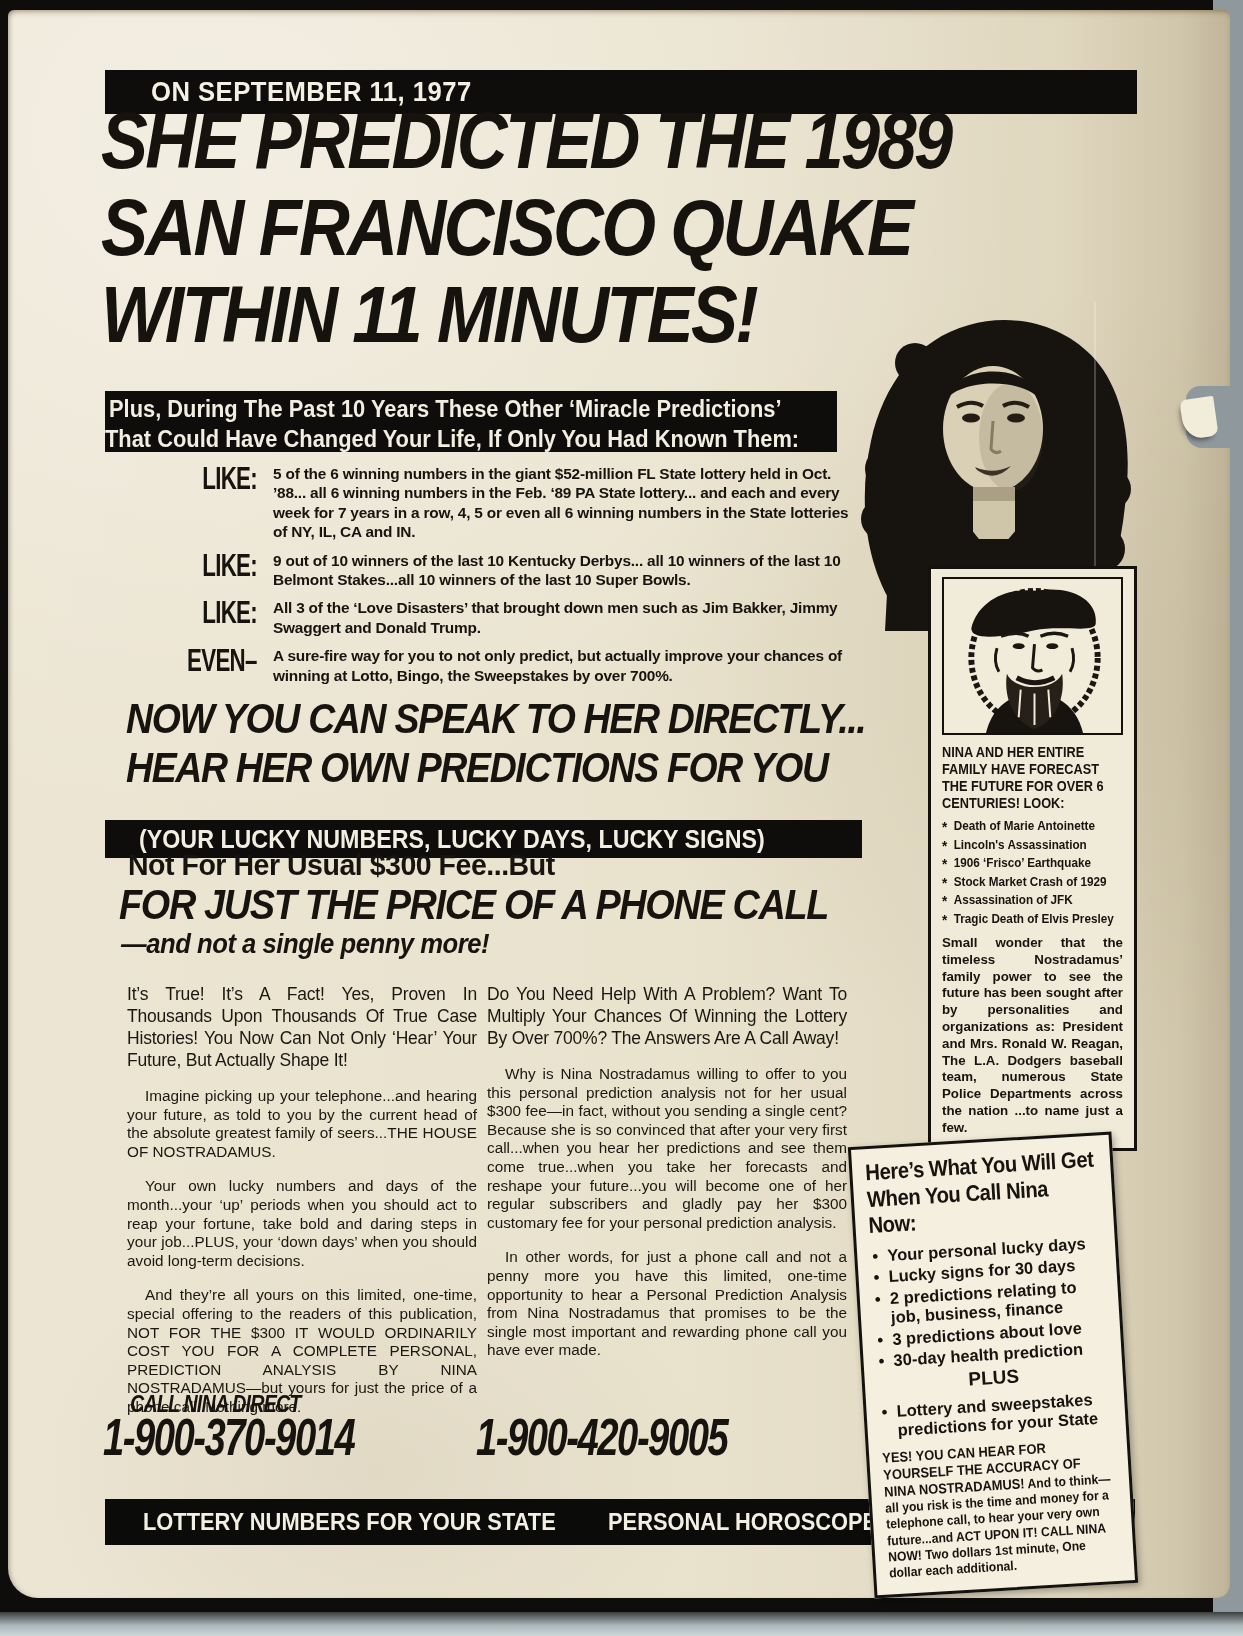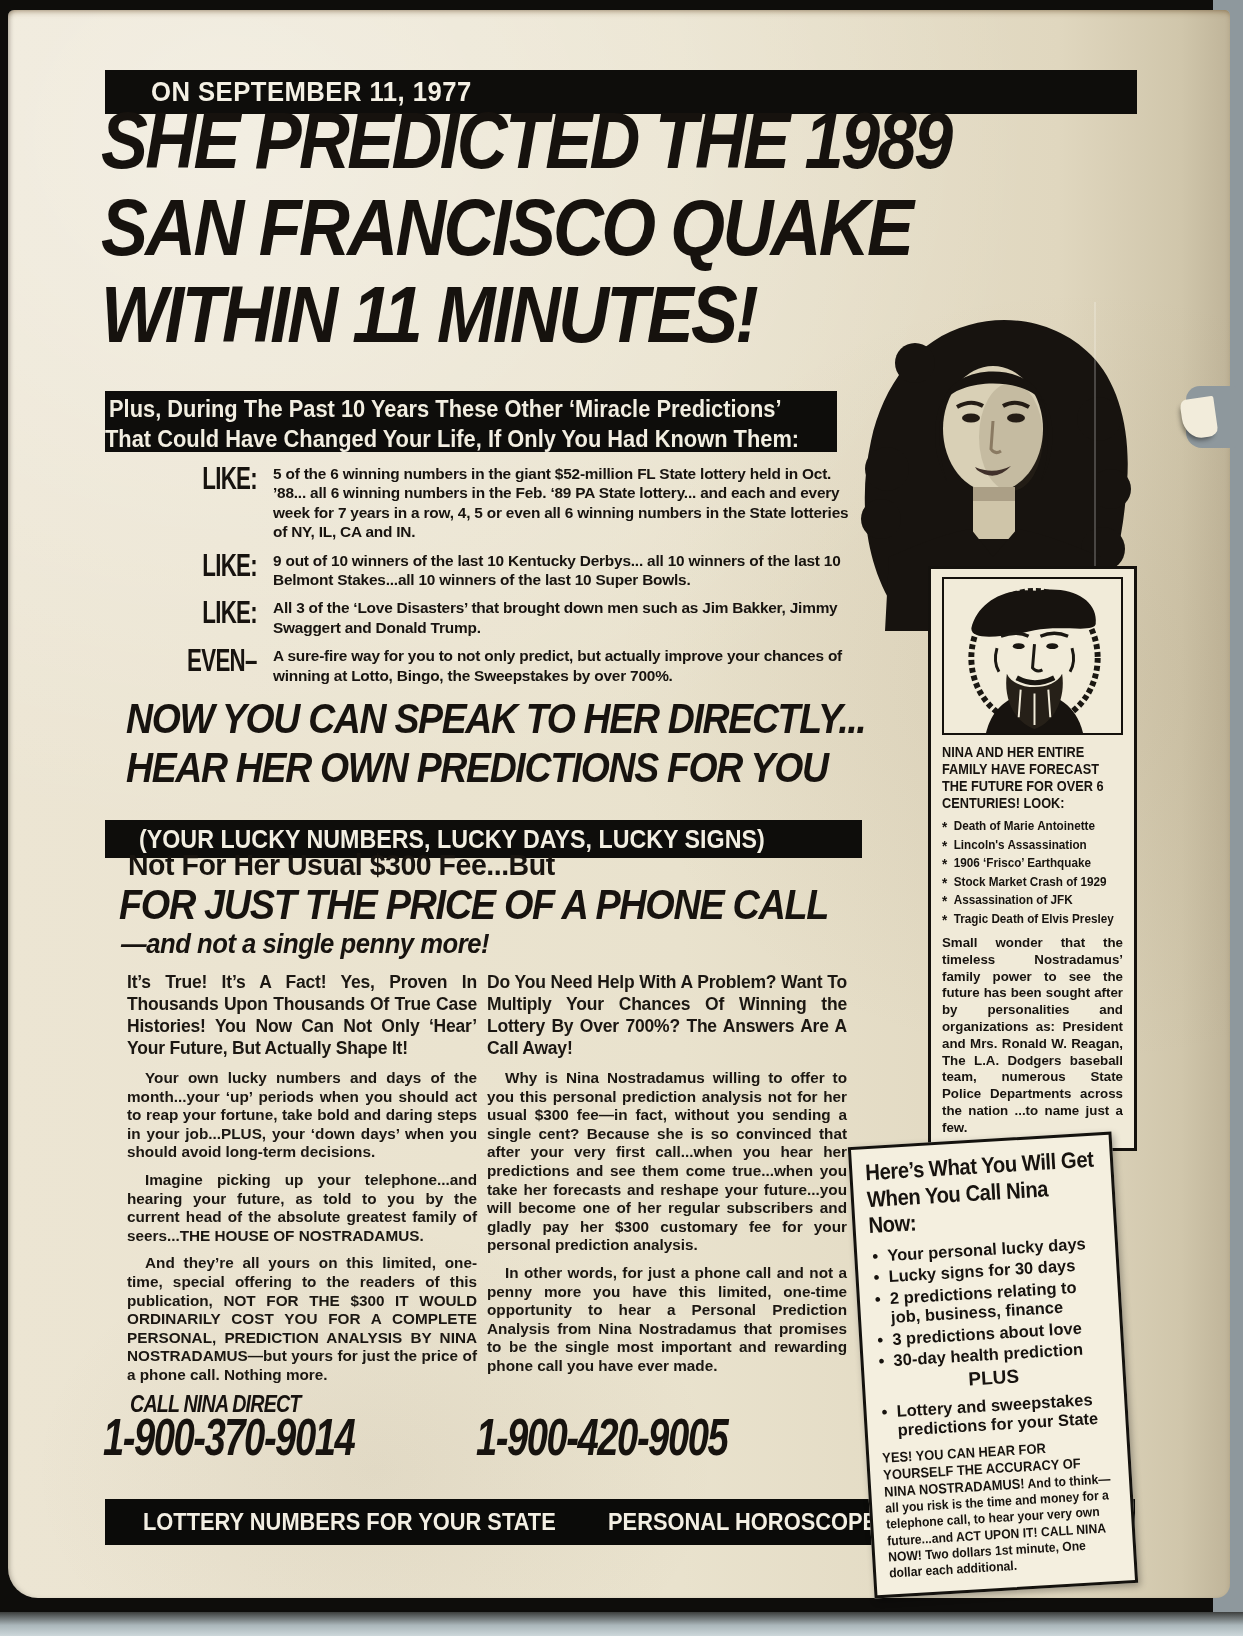--- a/index.html
+++ b/index.html
@@ -60,21 +60,21 @@
     padding-left:34px; box-sizing:border-box;margin-top:18px;}
   .fee-not{position:absolute; left:128px; top:848px; z-index:2; font-weight:700; font-size:30px; letter-spacing:-.5px;}
   .fee-price{position:absolute; left:119px; top:880px; z-index:2; font-weight:700; font-style:italic;
     font-size:43px; letter-spacing:-1.5px;}
   .fee-penny{position:absolute; left:121px; top:929px; z-index:2; font-weight:700; font-style:italic;
     font-size:27px; letter-spacing:-.5px;}
 
   .col{position:absolute; top:967px; z-index:2;}
   .col1{left:127px; width:350px;}
   .col2{left:487px; width:360px;}
-  .col p{margin:4px 0 9px 0; font-weight:700; font-size:15.3px; line-height:18.6px;
+  .col p{margin:16px 0 9px 0; font-weight:400; font-size:15.3px; line-height:18.6px;
     text-align:justify; text-indent:18px; color:#1b1712;}
   .col p.lead{font-size:17.5px; line-height:22px; text-indent:0; letter-spacing:-.2px; margin-bottom:10px;}
 
   .call-direct{position:absolute; left:130px; top:1390px; z-index:2; font-weight:700; font-style:italic;
     font-size:24px; letter-spacing:-1px;}
   .phones{position:absolute; left:103px; top:1408px; z-index:2; font-weight:700; font-style:italic;
     font-size:51px; letter-spacing:-2px; white-space:nowrap;}
   .phones .num{margin-right:38px;}
   .bottom-bar{position:absolute; left:105px; top:1499px; width:1030px; height:46px; z-index:2;
     background:#0b0b09; color:#f3efe3;}
@@ -187,22 +187,22 @@
   </div>
   <div class="fee-price">
     <span class="cond sx88">FOR JUST THE PRICE OF A PHONE CALL</span>
   </div>
   <div class="fee-penny">
     <span class="cond sx95">—and not a single penny more!</span>
   </div>
 
   <div class="col col1">
     <p class="lead">It’s True! It’s A Fact! Yes, Proven In Thousands Upon Thousands Of True Case Histories! You Now Can Not Only ‘Hear’ Your Future, But Actually Shape It!</p>
+    <p>Imagine picking up your telephone...and hearing your future, as told to you by the current head of the absolute greatest family of seers...THE HOUSE OF NOSTRADAMUS.</p>
     <p>Your own lucky numbers and days of the month...your ‘up’ periods when you should act to reap your fortune, take bold and daring steps in your job...PLUS, your ‘down days’ when you should avoid long-term decisions.</p>
-    <p>Imagine picking up your telephone...and hearing your future, as told to you by the current head of the absolute greatest family of seers...THE HOUSE OF NOSTRADAMUS.</p>
     <p>And they’re all yours on this limited, one-time, special offering to the readers of this publication, NOT FOR THE $300 IT WOULD ORDINARILY COST YOU FOR A COMPLETE PERSONAL, PREDICTION ANALYSIS BY NINA NOSTRADAMUS—but yours for just the price of a phone call. Nothing more.</p>
   </div>
   <div class="col col2">
     <p class="lead">Do You Need Help With A Problem? Want To Multiply Your Chances Of Winning the Lottery By Over 700%? The Answers Are A Call Away!</p>
     <p>Why is Nina Nostradamus willing to offer to you this personal prediction analysis not for her usual $300 fee—in fact, without you sending a single cent? Because she is so convinced that after your very first call...when you hear her predictions and see them come true...when you take her forecasts and reshape your future...you will become one of her regular subscribers and gladly pay her $300 customary fee for your personal prediction analysis.</p>
     <p>In other words, for just a phone call and not a penny more you have this limited, one-time opportunity to hear a Personal Prediction Analysis from Nina Nostradamus that promises to be the single most important and rewarding phone call you have ever made.</p>
   </div>
 
   <div class="call-direct">
     <span class="cond sx82">CALL NINA DIRECT</span>

